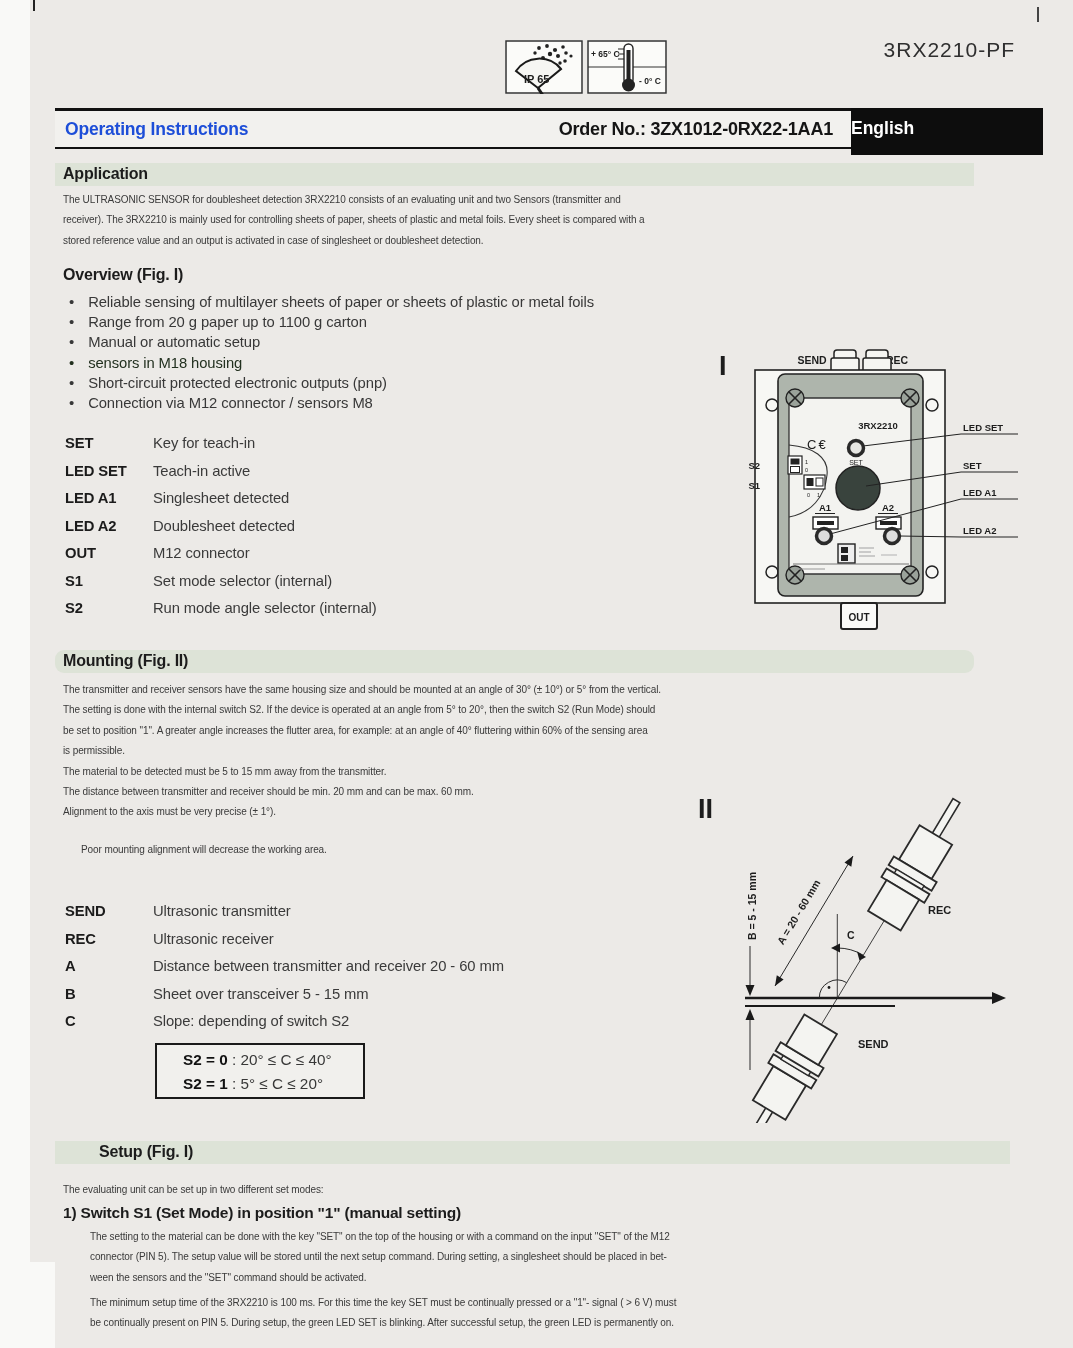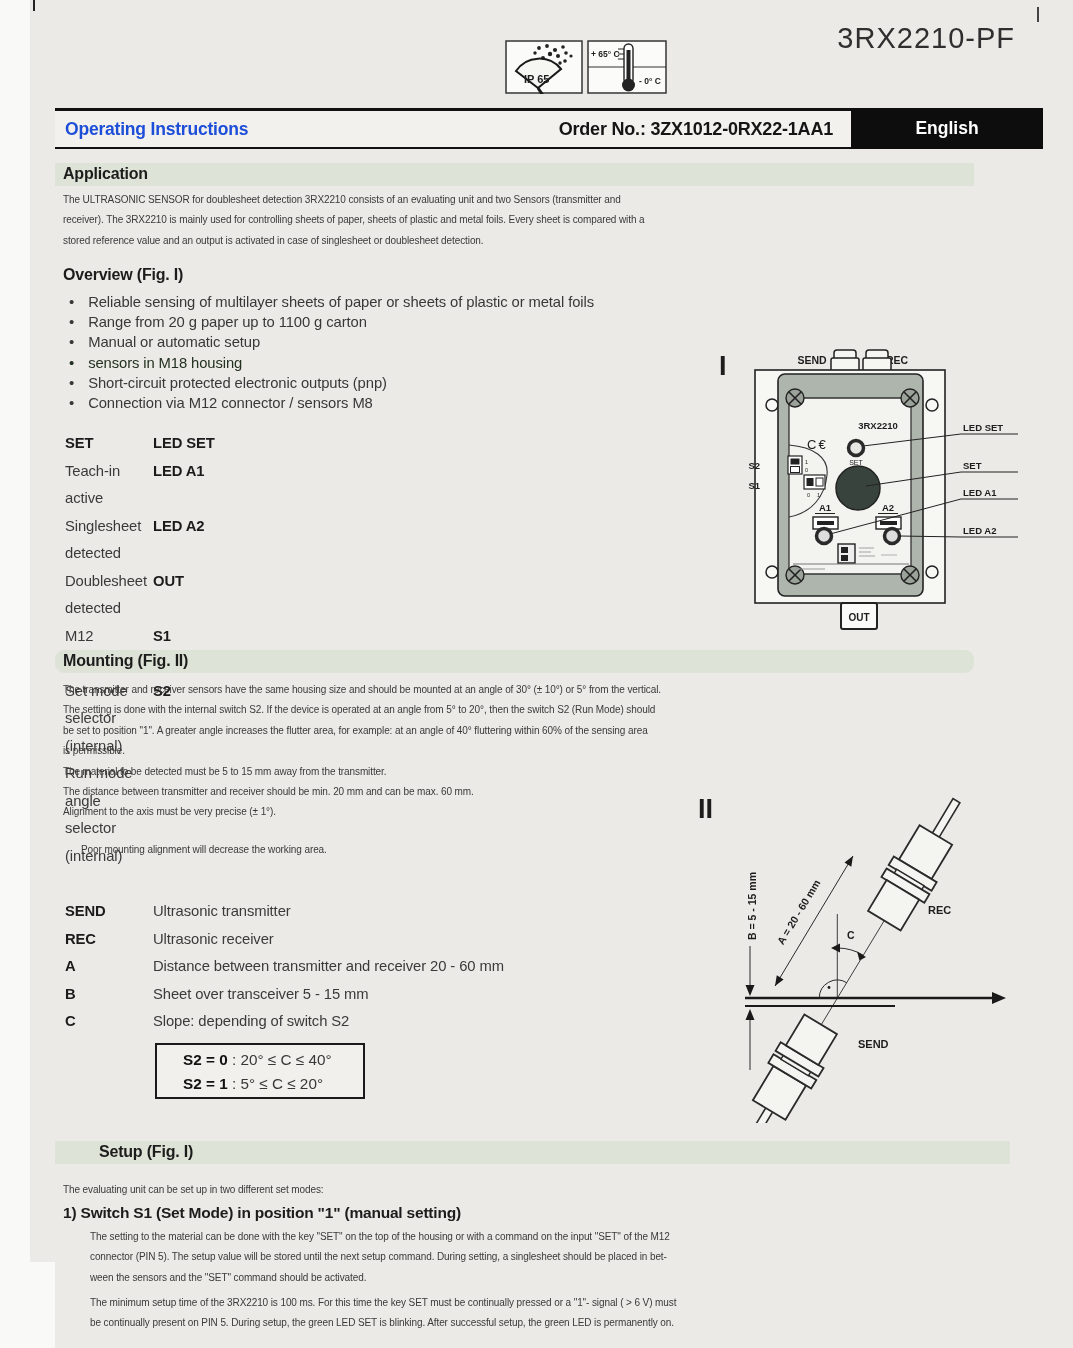--- a/index.html
+++ b/index.html
@@ -2,27 +2,27 @@
 <html><head>
 <meta charset="utf-8">
 <style>
   html,body{margin:0;padding:0;}
   body{width:1073px;height:1348px;background:#eceae7;font-family:"Liberation Sans",sans-serif;color:#383838;}
   .page{position:absolute;top:0;left:0;width:1073px;height:1348px;background:#eceae7;overflow:hidden;}
   .left-strip{position:absolute;left:0;top:0;width:30px;height:1348px;background:#f9f9f7;}
   .corner-white{position:absolute;left:0;top:1262px;width:55px;height:86px;background:#f9f9f7;}
   .artifact-a{position:absolute;left:33px;top:0;width:2px;height:11px;background:#222;}
   .artifact-b{position:absolute;left:1037px;top:7px;width:2px;height:15px;background:#444;}
-  .product-code{position:absolute;top:22px;right:58px;font-size:29px;letter-spacing:1px;color:#2f2f2f;}
+  .product-code{position:absolute;top:38px;right:58px;font-size:21px;letter-spacing:1px;color:#2f2f2f;}
   .icon-box{position:absolute;top:40px;background:#fbfbf9;}
   .header-bar{position:absolute;left:55px;top:108px;width:965px;height:36px;background:#f2f1ee;border-top:3px solid #111;border-bottom:2px solid #111;}
   .header-title{position:absolute;left:10px;top:0;line-height:36px;font-size:17.5px;font-weight:bold;color:#1d4ed8;letter-spacing:-0.2px;}
   .header-order{position:absolute;right:187px;top:0;line-height:36px;font-size:18px;font-weight:bold;color:#151515;letter-spacing:-0.2px;}
-  .header-lang{position:absolute;left:796px;top:-3px;width:192px;height:41px;background:#0d0d0d;color:#fff;
-    font-size:17.5px;font-weight:bold;text-align:center;line-height:41px;box-sizing:border-box;}
+  .header-lang{position:absolute;left:796px;top:-3px;width:192px;height:47px;background:#0d0d0d;color:#fff;
+    font-size:17.5px;font-weight:bold;text-align:left;line-height:41px;box-sizing:border-box;}
   .section-bar{position:absolute;left:55px;width:919px;height:23px;background:#dde3d7;}
   .section-bar span{display:block;padding:2px 0 0 8px;font-size:16px;font-weight:bold;color:#1c1c1c;letter-spacing:-0.2px;}
   .para{position:absolute;font-size:10px;line-height:20.4px;white-space:pre;color:#3a3a3a;letter-spacing:-0.1px;}
   .subhead{position:absolute;font-size:16px;font-weight:bold;color:#1c1c1c;letter-spacing:-0.2px;}
   .bullets{position:absolute;left:63px;top:292px;}
   .bullets div{display:flex;font-size:14.8px;line-height:20.2px;letter-spacing:-0.1px;}
   .bullets div::before{content:"•";margin:0 14px 0 6px;font-size:15px;}
   .bullet-em{color:#22301f;font-weight:500;}
   .legend{position:absolute;display:grid;grid-template-columns:88px auto;font-size:14.8px;letter-spacing:-0.1px;}
   .legend .t{font-weight:bold;color:#1b1b1b;line-height:27.5px;}
@@ -98,20 +98,21 @@
     <div>Reliable sensing of multilayer sheets of paper or sheets of plastic or metal foils</div>
     <div>Range from 20 g paper up to 1100 g carton</div>
     <div>Manual or automatic setup</div>
     <div class="bullet-em">sensors in M18 housing</div>
     <div>Short-circuit protected electronic outputs (pnp)</div>
     <div>Connection via M12 connector / sensors M8</div>
   </div>
 
   <div class="legend" style="left:65px;top:430px;">
     <div class="t">SET</div>
+      <div class="d">Key for teach-in</div>
     <div class="t">LED SET</div>
       <div class="d">Teach-in active</div>
     <div class="t">LED A1</div>
       <div class="d">Singlesheet detected</div>
     <div class="t">LED A2</div>
       <div class="d">Doublesheet detected</div>
     <div class="t">OUT</div>
       <div class="d">M12 connector</div>
     <div class="t">S1</div>
       <div class="d">Set mode selector (internal)</div>

